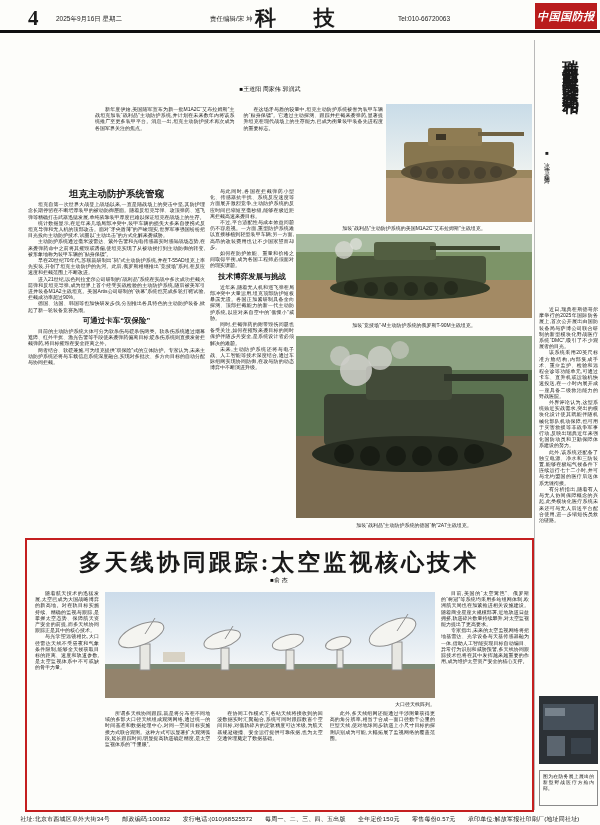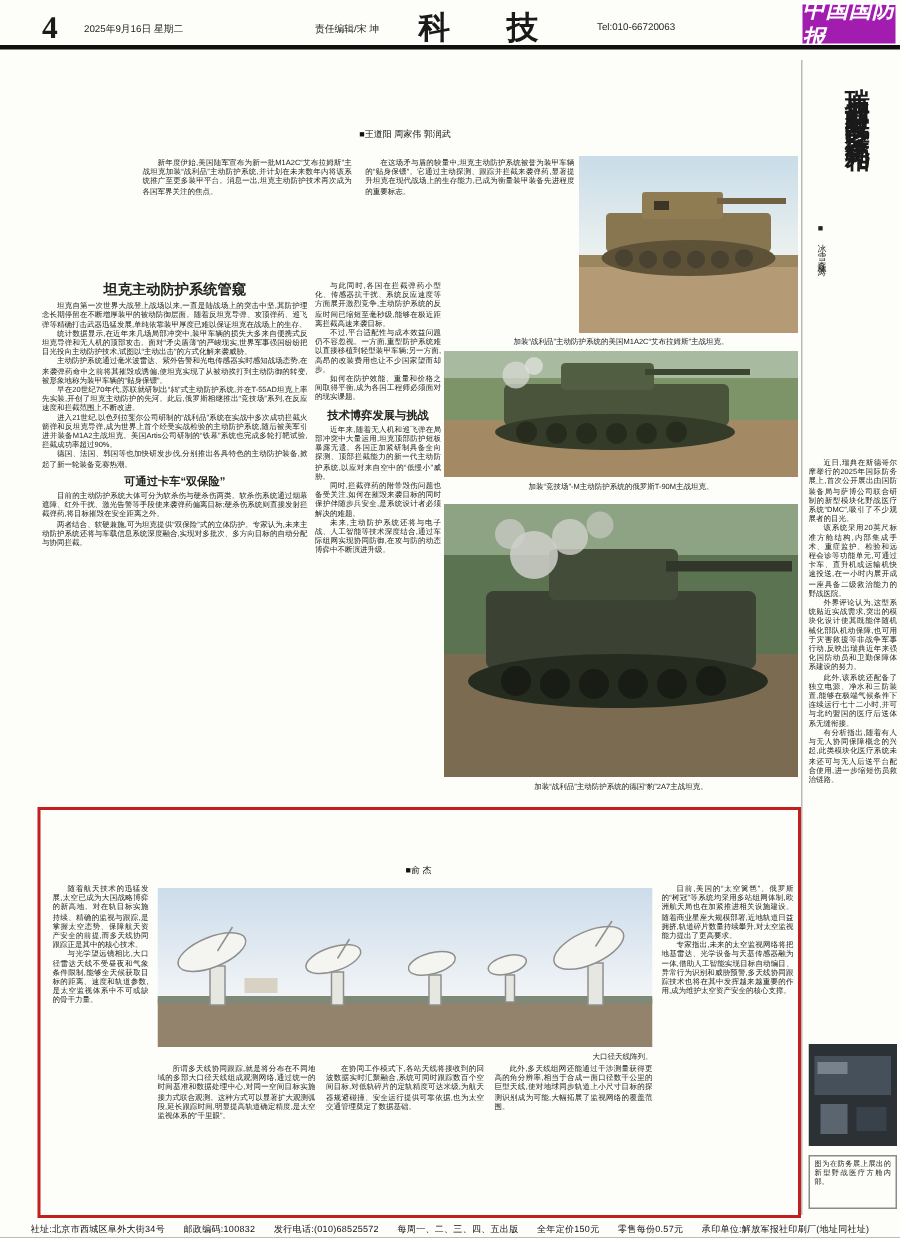--- a/index.html
+++ b/index.html
@@ -7,22 +7,22 @@
   .page {
     position:relative; width:600px; height:825px; margin:0 auto;
     background:#fdfdfa; overflow:hidden;
     font-family:"Liberation Sans","DejaVu Sans",sans-serif; color:#1a1a1a;
   }
   .abs { position:absolute; }
   
   .pagenum { font-family:"Liberation Serif","DejaVu Serif",serif; font-size:21px; font-weight:700; }
   .hmeta { font-size:6.5px; color:#222; }
   .section-title { font-size:21px; font-weight:900; letter-spacing:16px; }
-  .brand { background:#a21caf; color:#fff; width:62px; height:26px; display:flex; align-items:center; justify-content:center;
-           font-family:"Liberation Serif","DejaVu Serif",serif; font-style:italic; font-weight:700; font-size:15px; letter-spacing:0.5px; }
+  .brand { background:#b91c1c; color:#fff; width:62px; height:26px; display:flex; align-items:center; justify-content:center;
+           font-family:"Liberation Serif","DejaVu Serif",serif; font-style:italic; font-weight:700; font-size:11px; letter-spacing:0.5px; }
   .hrule { background:#101010; height:2.5px; }
   
   .headline { font-size:29px; font-weight:900; letter-spacing:6px; text-align:center; }
   .byline { font-size:6px; text-align:center; color:#111; }
   .body-t { font-size:5px; line-height:6.2px; text-align:justify; color:#222; overflow:hidden; }
   .body-t p { text-indent:10px; }
   .intro { column-count:2; column-gap:9px; }
   .sec-h { font-size:9.5px; font-weight:800; text-align:center; margin:3px 0 4px; text-indent:0; }
   .sub-h { font-size:7.5px; font-weight:700; text-align:center; margin:5px 0 4px; text-indent:0; }
   .caption { font-size:5px; line-height:6px; text-align:center; color:#222; }
@@ -43,21 +43,21 @@
   .footer { font-size:6px; text-align:center; color:#111; letter-spacing:0.2px; }
 </style>
 </head>
 <body>
 
 <div class="page">
 
   <div class="abs pagenum" style="left:28px;top:6px;">4</div>
   <div class="abs hmeta" style="left:56px;top:15px;">2025年9月16日  星期二</div>
   <div class="abs hmeta" style="left:210px;top:15px;">责任编辑/宋  坤</div>
-  <div class="abs section-title" style="left:255px;top:4px;margin-left:24px;">科 技</div>
+  <div class="abs section-title" style="left:255px;top:4px;">科 技</div>
   <div class="abs hmeta" style="left:398px;top:15px;">Tel:010-66720063</div>
   <div class="abs brand" style="left:535px;top:3px;">中国国防报</div>
   <div class="abs hrule" style="left:0;top:30px;width:600px;"></div>
 
   <div class="abs byline" style="left:60px;top:85px;width:420px;">■王道阳  周家伟  郭润武</div>
 
   <div class="abs body-t intro" style="left:95px;top:106px;width:288px;height:80px;">
     <p>新年度伊始,美国陆军宣布为新一批M1A2C“艾布拉姆斯”主战坦克加装“战利品”主动防护系统,并计划在未来数年内将该系统推广至更多装甲平台。消息一出,坦克主动防护技术再次成为各国军界关注的焦点。</p>
     <p>在这场矛与盾的较量中,坦克主动防护系统被誉为装甲车辆的“贴身保镖”。它通过主动探测、跟踪并拦截来袭弹药,显著提升坦克在现代战场上的生存能力,已成为衡量装甲装备先进程度的重要标志。</p>
   </div>
@@ -187,20 +187,21 @@
       <rect width="59" height="68" fill="#2c3136"></rect>
       <rect x="4" y="8" width="51" height="26" fill="#46505a"></rect>
       <rect x="8" y="40" width="18" height="20" fill="#5b656f"></rect>
       <rect x="32" y="42" width="20" height="16" fill="#39424b"></rect>
       <rect x="6" y="12" width="20" height="8" fill="#77828c"></rect>
     </svg>
   </div>
   <div class="abs sb-caption-box" style="left:539px;top:770px;width:59px;height:36px;">图为在防务展上展出的新型野战医疗方舱内部。</div>
 
   <div class="abs redbox" style="left:25px;top:538px;width:509px;height:274px;">
+    <div class="abs b-headline" style="left:0;top:7px;width:504px;">多天线协同跟踪:太空监视核心技术</div>
     <div class="abs byline" style="left:0;top:36px;width:504px;">■俞  杰</div>
 
     <div class="abs body-t" style="left:8px;top:50px;width:64px;height:214px;">
       <p>随着航天技术的迅猛发展,太空已成为大国战略博弈的新高地。对在轨目标实施持续、精确的监视与跟踪,是掌握太空态势、保障航天资产安全的前提,而多天线协同跟踪正是其中的核心技术。</p>
       <p>与光学望远镜相比,大口径雷达天线不受昼夜和气象条件限制,能够全天候获取目标的距离、速度和轨道参数,是太空监视体系中不可或缺的骨干力量。</p>
     </div>
 
     <div class="abs" style="left:78px;top:52px;width:330px;height:106px;">
       <svg class="photo" viewBox="0 0 330 106" preserveAspectRatio="none">
         <defs>

